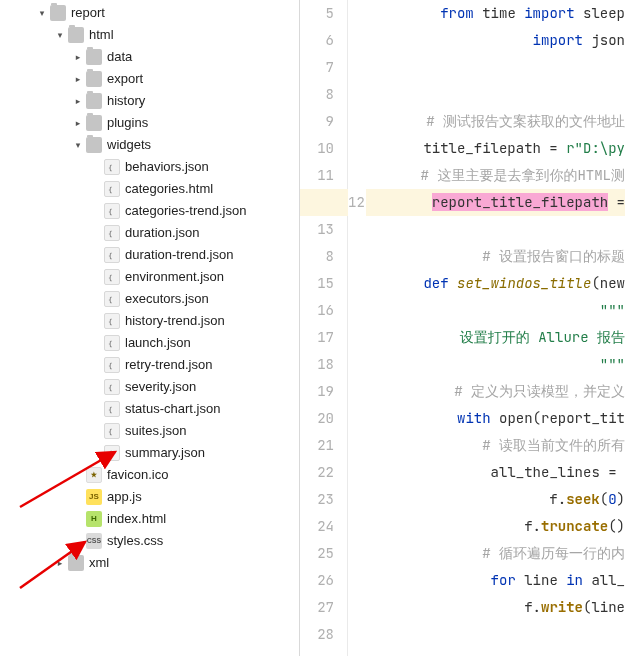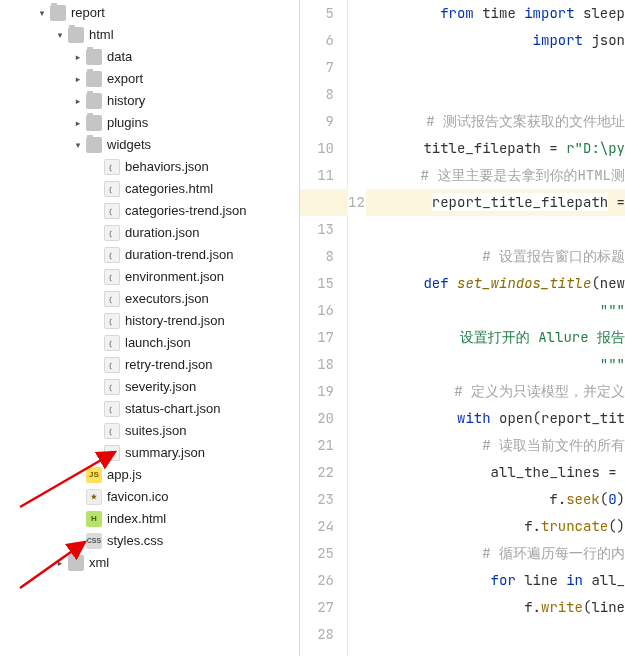--- a/index.html
+++ b/index.html
@@ -108,22 +108,22 @@
     white-space: pre;
     overflow: hidden;
     color: #333;
   }
   .code-line { height: 27px; display:block;text-align:right; }
   .code-line.hl { background:#fdf6df; }
   .kw { color: #0033b3; }
   .str { color: #227e49; }
   .cmt { color: #a6a6a6; }
   .fn { color: #8a6c00; font-style: italic; }
-  .call { color: #996e00; }
-  .selbox { background: #ffffff; color:#333; padding: 0 0; margin-left: 12px; }
+  .call { color: #996e00; font-weight: bold; }
+  .selbox { background: #f9a8d4; color:#333; padding: 0 0; margin-left: 12px; }
   .gutter-hl { background:#fdf6df;padding-left:48px; }
 </style>
 </head>
 <body>
 
 <div class="tree-panel">
   <div class="tree" id="tree">
       <div class="node">
         <span class="indent" style="width: 36px;"></span>
         <span class="arrow ">▾</span>
@@ -302,28 +302,28 @@
         <span class="ficon json">
           <svg viewBox="0 0 16 16">
             <text x="2" y="12" font-size="11" fill="#888" font-family="monospace">{ }</text>
           </svg>
         </span>
         <span class="label">summary.json</span>
       </div>
       <div class="node">
         <span class="indent" style="width: 72px;"></span>
         <span class="arrow none">▸</span>
+        <span class="ficon ico">★</span>
+        <span class="label">favicon.ico</span>
+      </div>
+      <div class="node">
+        <span class="indent" style="width: 72px;"></span>
+        <span class="arrow none">▸</span>
         <span class="ficon js">JS</span>
         <span class="label">app.js</span>
-      </div>
-      <div class="node">
-        <span class="indent" style="width: 72px;"></span>
-        <span class="arrow none">▸</span>
-        <span class="ficon ico">★</span>
-        <span class="label">favicon.ico</span>
       </div>
       <div class="node">
         <span class="indent" style="width: 72px;"></span>
         <span class="arrow none">▸</span>
         <span class="ficon html">H</span>
         <span class="label">index.html</span>
       </div>
       <div class="node">
         <span class="indent" style="width: 72px;"></span>
         <span class="arrow none">▸</span>

